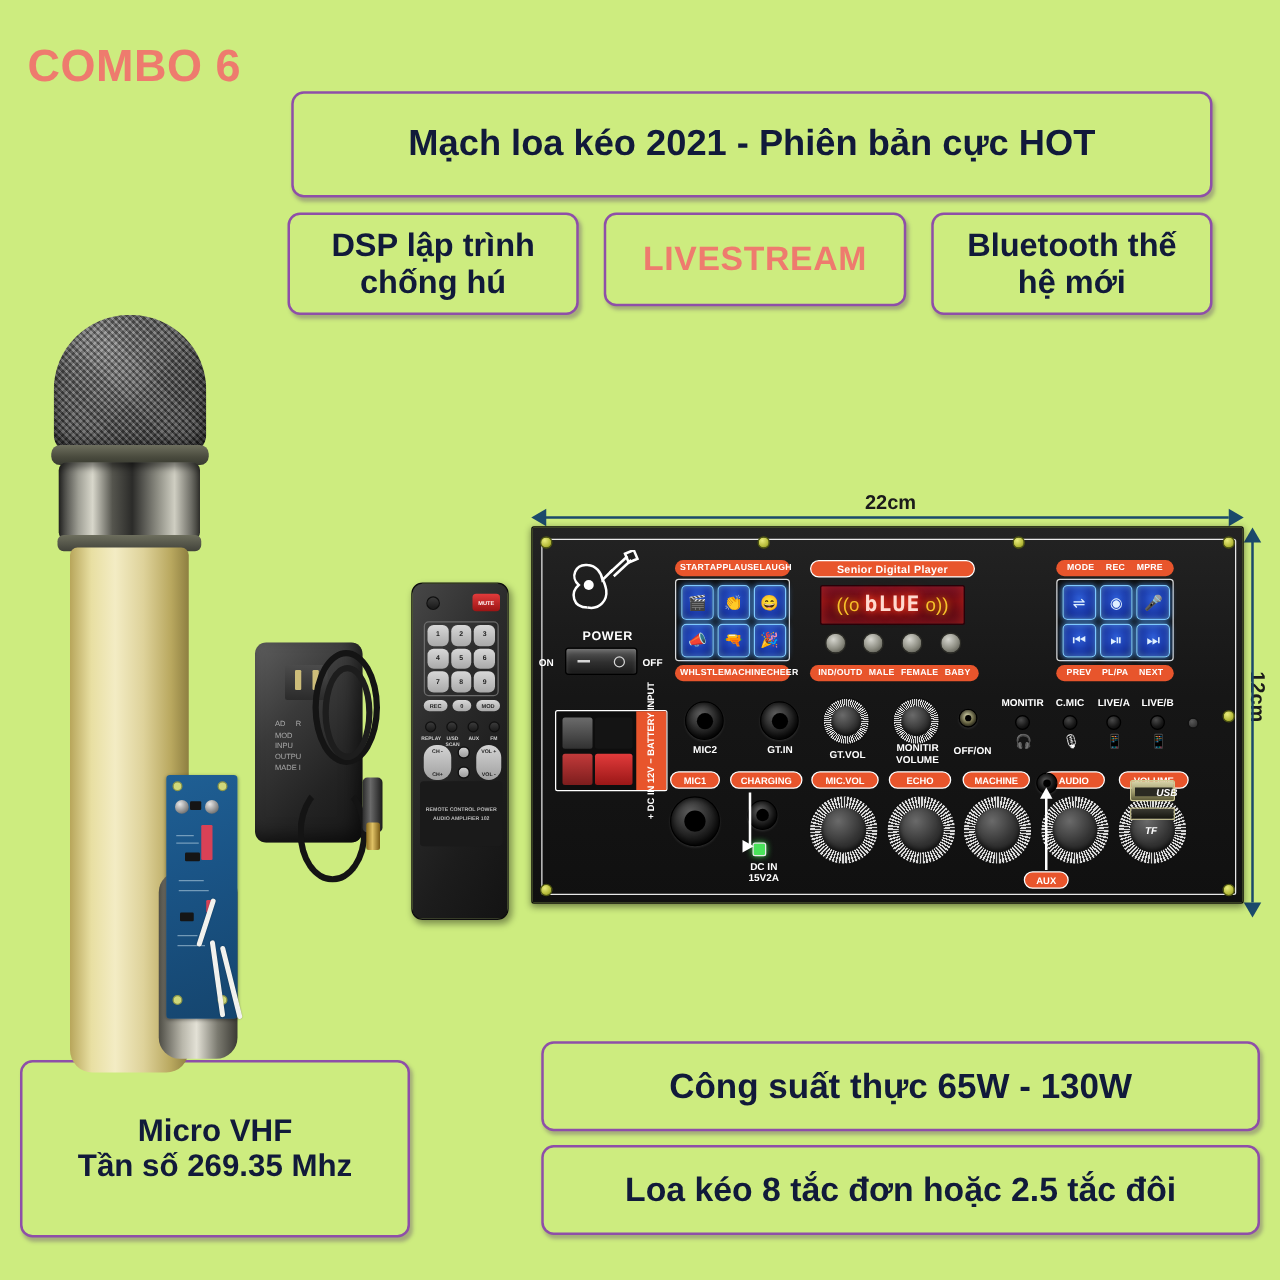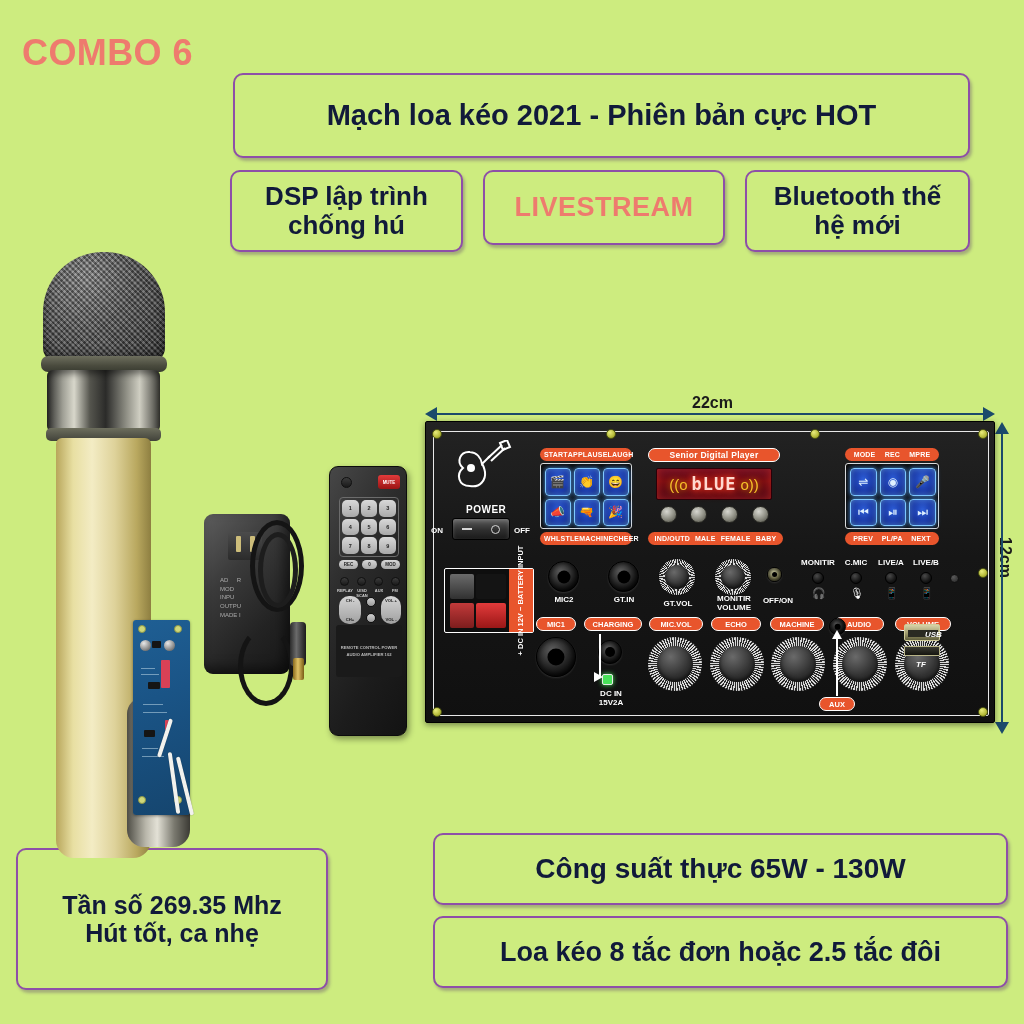--- a/index.html
+++ b/index.html
@@ -371,22 +371,22 @@
 
 <div id="combo-label">COMBO 6</div>
 
 <div class="cbox" id="box-title">Mạch loa kéo 2021 - Phiên bản cực HOT</div>
 <div class="cbox" id="box-dsp">DSP lập trình chống hú</div>
 <div class="cbox" id="box-live">LIVESTREAM</div>
 <div class="cbox" id="box-bt">Bluetooth thế hệ mới</div>
 
 <div class="cbox" id="box-micro">
   <div>
+    <div>Micro VHF</div>
     <div>Tần số 269.35 Mhz</div>
-    <div>Hút tốt, ca nhẹ</div>
   </div>
 </div>
 <div class="cbox" id="box-power">Công suất thực 65W - 130W</div>
 <div class="cbox" id="box-speaker">Loa kéo 8 tắc đơn hoặc 2.5 tắc đôi</div>
 
 <div id="mic">
   <div class="mic-grille"></div>
   <div class="mic-ring"></div>
   <div class="mic-chrome"></div>
   <div class="mic-ring2"></div>

